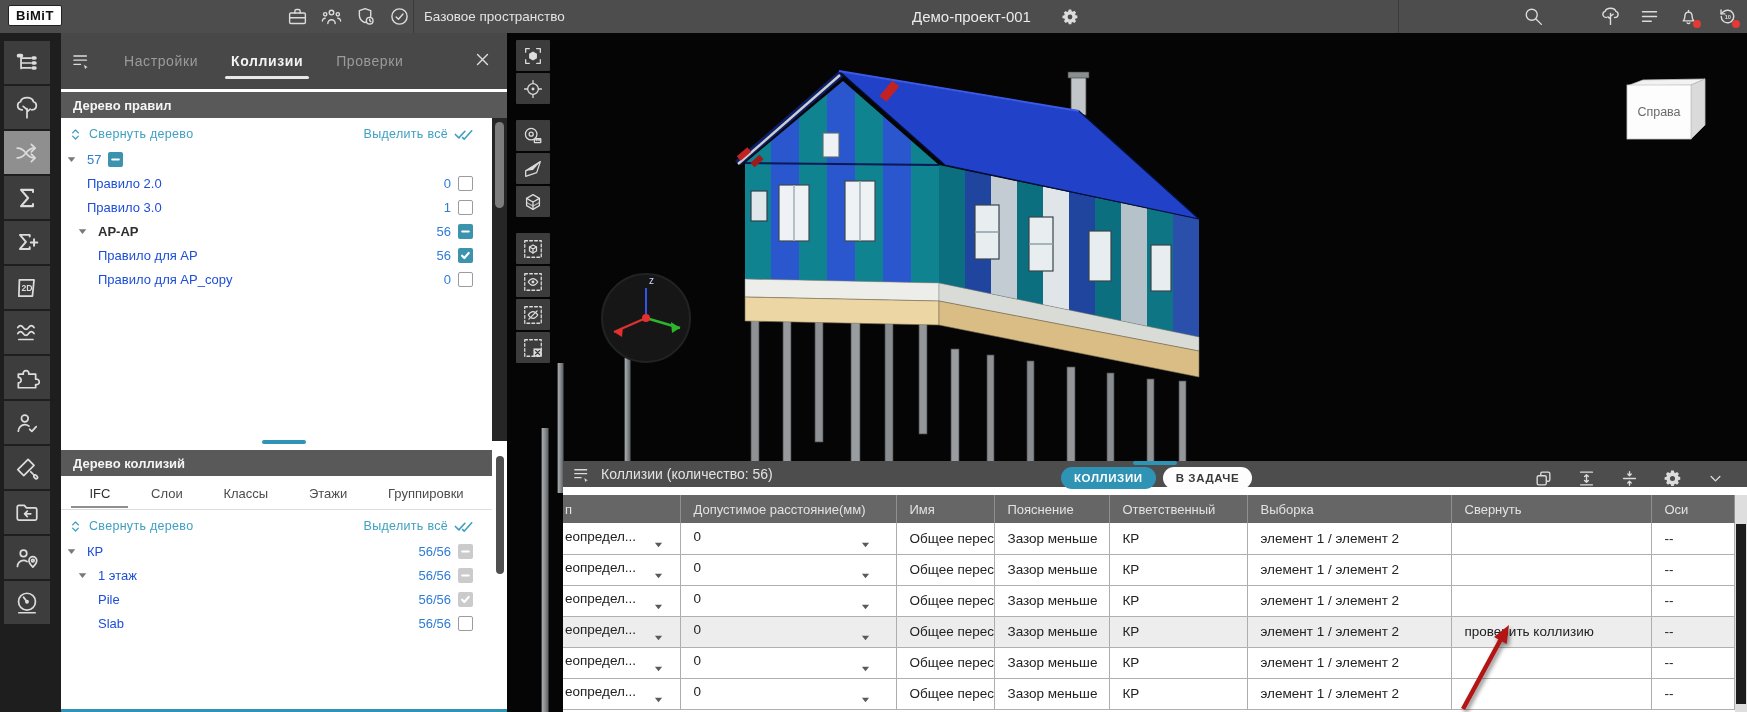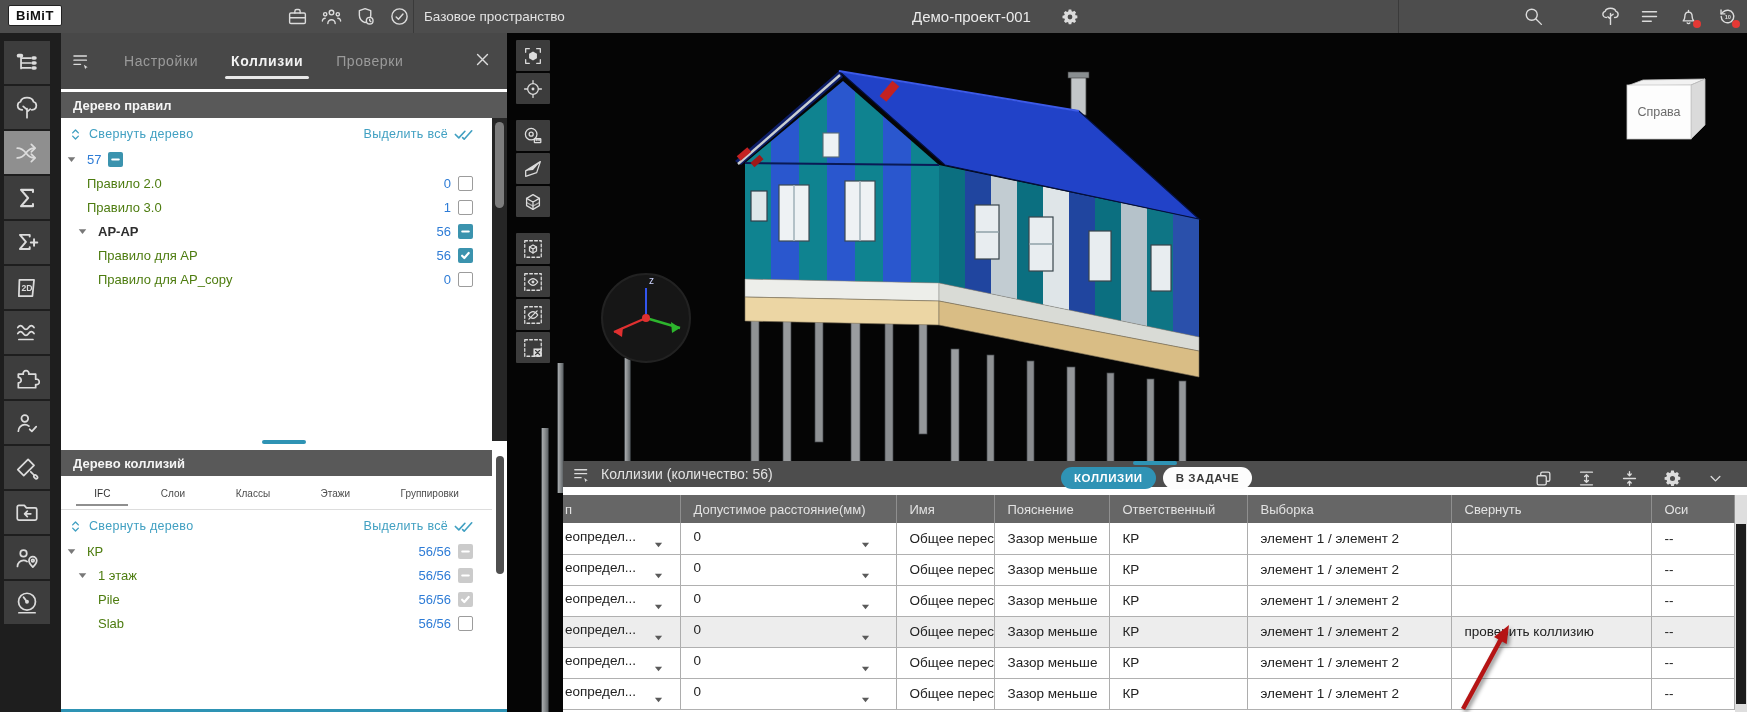--- a/index.html
+++ b/index.html
@@ -58,30 +58,30 @@
 .dblcheck-ic{margin-left:6px}
 .dblcheck-ic svg{width:20px;height:14px;stroke:#41a0c2;stroke-width:1.8;fill:none}
 .rules-body{position:absolute;left:0;top:85px;width:431px;height:323px;background:#fff;overflow:hidden}
 .rules-scroll{position:absolute;right:0;top:85px;width:15px;height:323px;background:#262626}
 .rules-scroll .thumb{position:absolute;left:3px;top:4px;width:9px;height:86px;background:#7d7d7d;border-radius:5px}
 .mid-gap{position:absolute;left:0;top:408px;width:100%;height:9px;background:#fff}
 .handle{position:absolute;left:50%;transform:translateX(-50%);width:44px;height:4px;background:#2e93b4;border-radius:2px;cursor:row-resize}
 .mid-gap .handle{top:-1px}
 .ctabs{position:absolute;left:0;top:445px;width:431px;height:32px;background:#fff;display:flex;
   align-items:center;justify-content:space-around;padding:0 8px;border-bottom:1px solid #ddd}
-.ctab{position:relative;color:#4c4c4c;font-size:10px;cursor:pointer}
+.ctab{position:relative;color:#4c4c4c;font-size:13px;cursor:pointer}
 .ctab.active{color:#2f2f2f}
 .ctab.active::after{content:"";position:absolute;left:-18px;right:-18px;bottom:-7px;height:2px;background:#8f8f8f}
 .coll-body{position:absolute;left:0;top:477px;width:431px;height:199px;background:#fff;overflow:hidden}
 .coll-scroll{position:absolute;right:0;top:417px;width:15px;height:259px;background:#fff}
 .coll-scroll .thumb{position:absolute;left:4px;top:6px;width:8px;height:118px;background:#4f4f4f;border-radius:4px}
 .tree-row{display:flex;align-items:center;height:24px;padding-right:19px;cursor:pointer}
 .tree-row .caret{width:20px;display:flex;align-items:center}
 .tree-row .caret svg{width:9px;height:7px}
-.tree-row .lbl{flex:1;font-size:13px;color:#4d7c0f;white-space:nowrap;overflow:hidden}
+.tree-row .lbl{flex:1;font-size:13px;color:#1d4ed8;white-space:nowrap;overflow:hidden}
 .tree-row .lbl.b{font-weight:700;color:#2e2e2e}
 .tree-row .cnt{font-size:13px;color:#2e7cd6;margin-right:7px}
 .cb{width:15px;height:15px;border-radius:2px;display:flex;align-items:center;justify-content:center;flex:none}
 .cb svg{width:11px;height:11px;stroke:#fff;stroke-width:2.4;fill:none;stroke-linecap:round;stroke-linejoin:round}
 .cb.empty{background:#fff;border:1.5px solid #9c9c9c}
 .cb.indeterminate,.cb.checked{background:#3b93ae}
 .cb.indeterminate-gray,.cb.checked-gray{background:#cbcbcb}
 
 
 .viewport{position:absolute;left:507px;top:33px;width:1240px;height:679px;background:#050505;overflow:hidden}

